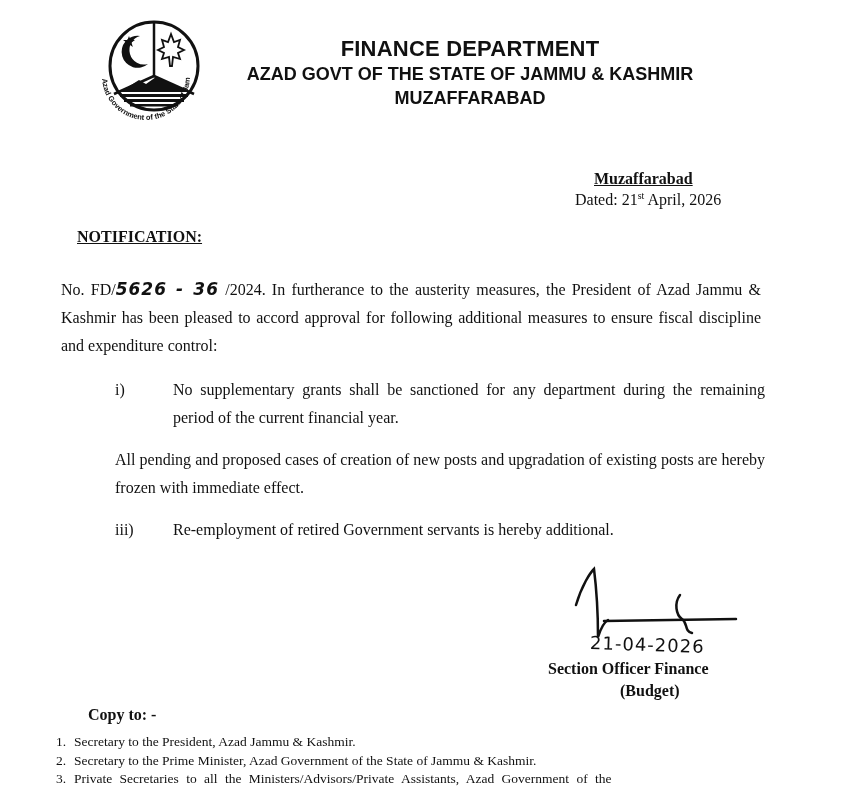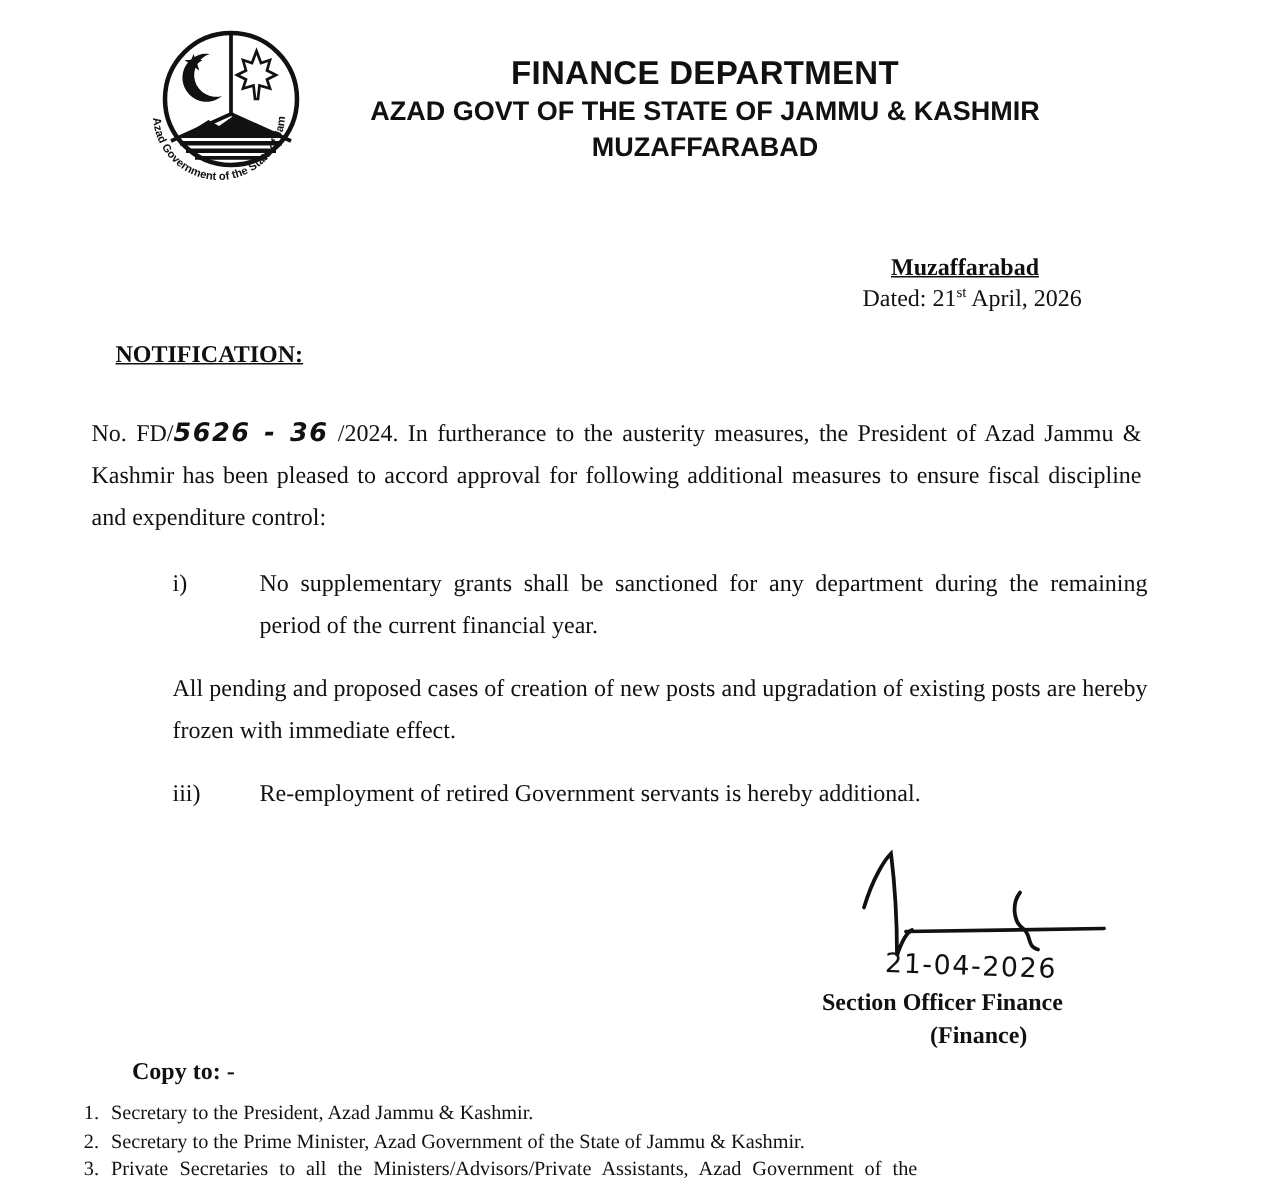--- a/index.html
+++ b/index.html
@@ -88,21 +88,21 @@
   <span class="txt">Re-employment of retired Government servants is hereby additional.</span>
 </div>
 
 <svg class="abs sig" viewBox="0 0 220 110">
   <path d="M 16 40 C 22 20, 30 8, 34 4 C 36 20, 38 45, 38 72 C 42 60, 46 56, 48 55" fill="none" stroke="#111" stroke-width="2.5" stroke-linecap="round"></path>
   <path d="M 44 56 L 176 54" fill="none" stroke="#111" stroke-width="2.5" stroke-linecap="round"></path>
   <path d="M 120 30 C 114 38, 116 50, 122 54 C 128 58, 124 66, 132 68" fill="none" stroke="#111" stroke-width="2.5" stroke-linecap="round"></path>
 </svg>
 <div class="abs sigdate">21-04-2026</div>
 <div class="abs serif officer">Section Officer Finance</div>
-<div class="abs serif budget">(Finance)</div>
+<div class="abs serif budget">(Budget)</div>
 
 <div class="abs serif copy">Copy to: -</div>
 <div class="abs serif clist">
   <div class="row">
     <span class="n">1.</span>
     <span class="t">Secretary to the President, Azad Jammu &amp; Kashmir.</span>
   </div>
   <div class="row">
     <span class="n">2.</span>
     <span class="t">Secretary to the Prime Minister, Azad Government of the State of Jammu &amp; Kashmir.</span>

